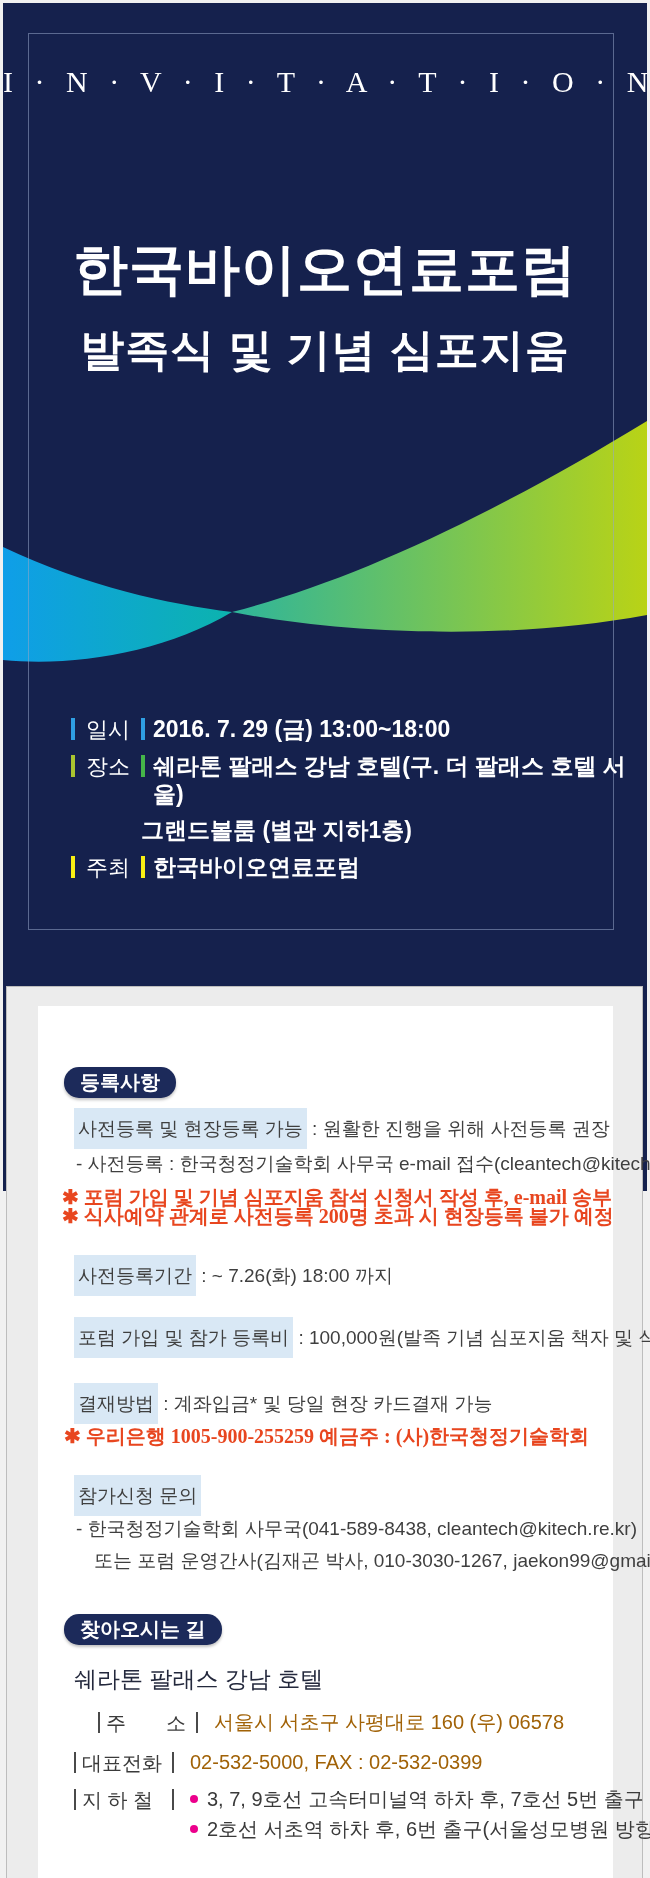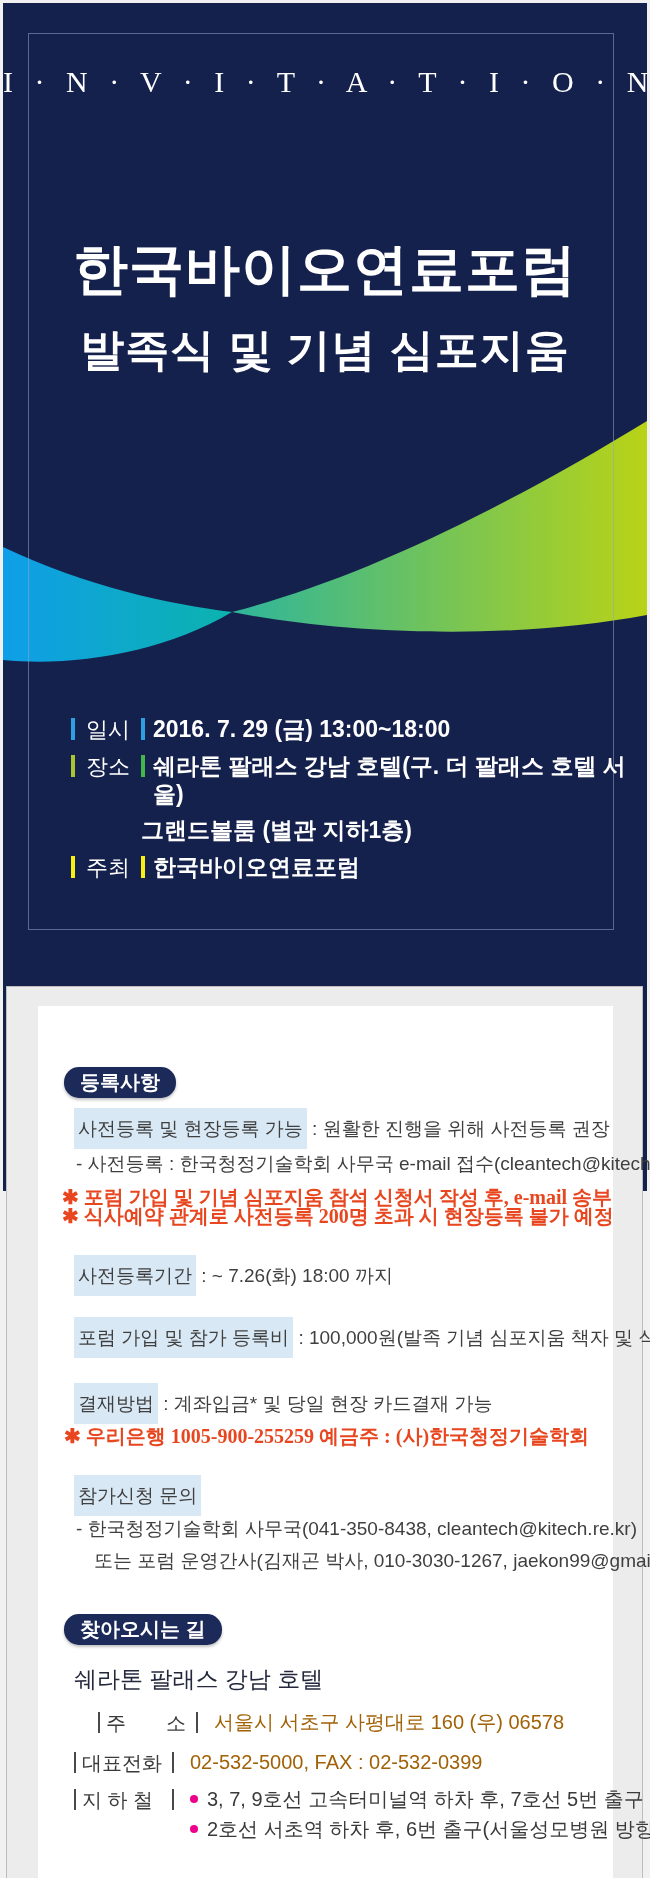--- a/index.html
+++ b/index.html
@@ -149,21 +149,21 @@
       <div class="line" style="left:36px;top:385px;">
         <span class="hl">결재방법</span><span> : 계좌입금* 및 당일 현장 카드결재 가능</span>
       </div>
 
       <div class="note" style="left:26px;top:417px;">✱ 우리은행 1005-900-255259 예금주 : (사)한국청정기술학회</div>
 
       <div class="line" style="left:36px;top:477px;">
         <span class="hl">참가신청 문의</span>
       </div>
 
-      <div class="line" style="left:38px;top:510px;">- 한국청정기술학회 사무국(041-350-8438, cleantech@kitech.re.kr)</div>
+      <div class="line" style="left:38px;top:510px;">- 한국청정기술학회 사무국(041-589-8438, cleantech@kitech.re.kr)</div>
       <div class="line" style="left:56px;top:542px;">또는 포럼 운영간사(김재곤 박사, 010-3030-1267, jaekon99@gmail.com)</div>
 
       <div class="badge" style="left:26px;top:608px;text-align:center;">찾아오시는 길</div>
 
       <div class="hotel-name" style="left:36px;top:658px;">쉐라톤 팔래스 강남 호텔</div>
 
       <div class="addr-row" style="left:36px;top:704px;padding-left:24px;">
         <span class="pipe"></span>
         <span class="alabel">주　　소</span>
         <span class="pipe"></span>

